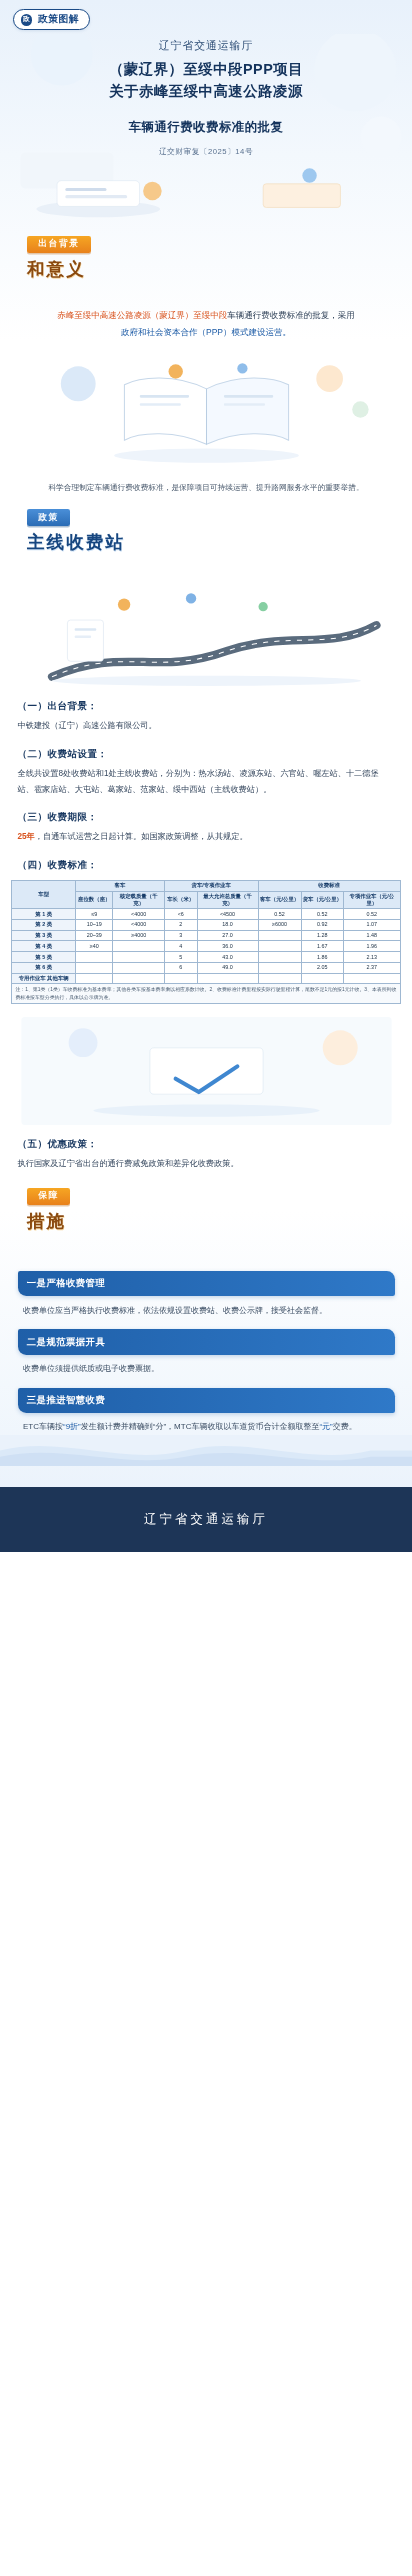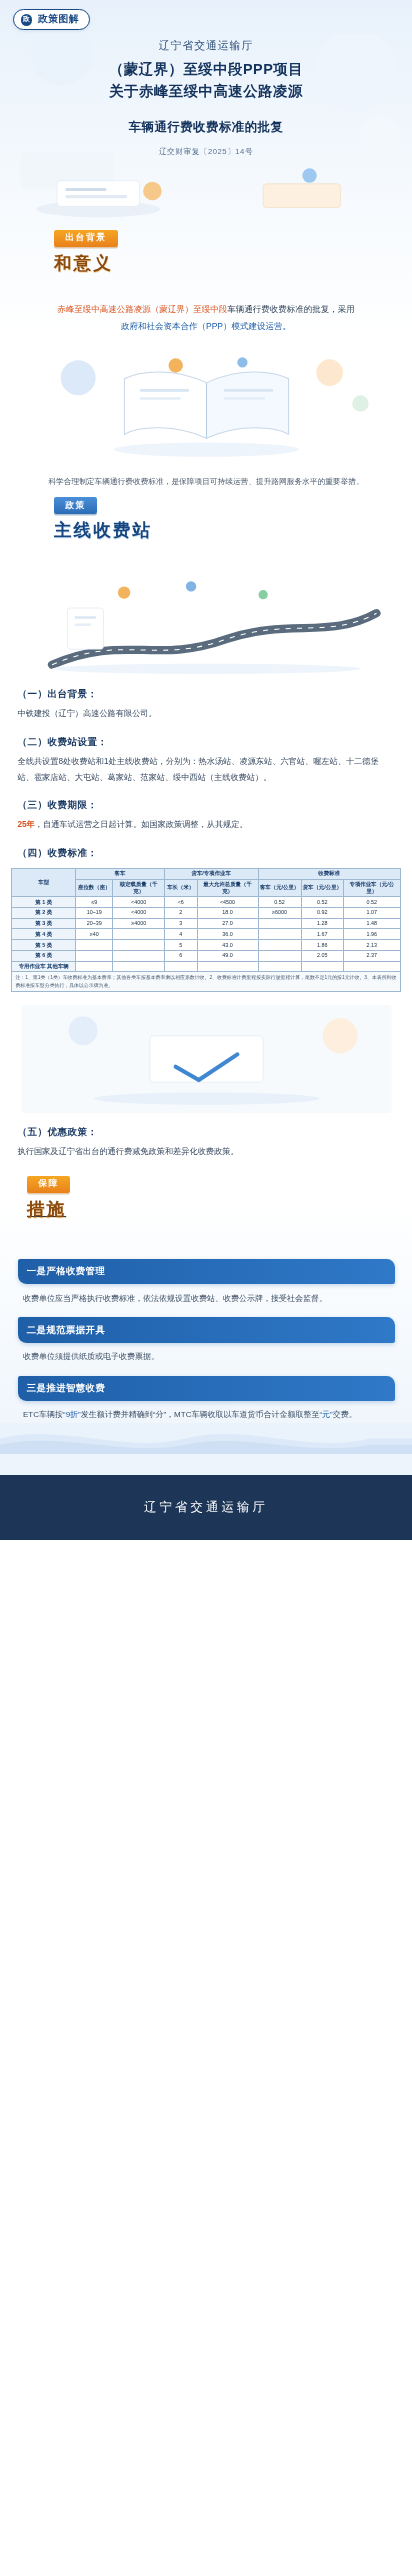--- a/index.html
+++ b/index.html
@@ -59,23 +59,22 @@
     font-size: 12.4px; color:#14335c; font-weight: bold; margin-top: 17px; letter-spacing: 0.5px;
   }
   .hero .docnum {
     margin-top: 11.3px; font-size: 7.7px; color:#5b7290; letter-spacing: 0.5px;
   }
   .hero-illu { position: relative; z-index:1; height: 62px; margin-top: 2.1px; }
 
   
   .sec-head {
     position: relative;
-    margin: 8px 0 0 0;
+    margin: 14px 0 0 0;
     height: 62px;
-    padding-left: 27px;
   }
   .ribbon-wrap { position: relative; width: 155px; margin-left: 27px; }
   .ribbon-small {
     display:inline-block;
     background: linear-gradient(180deg,#f6a623,#e8811b);
     color:#fff; font-size: 8.8px; font-weight:bold; letter-spacing: 1.5px;
     padding: 2.6px 11.3px; border-radius: 2.1px;
     box-shadow: 0 1.5px 0 rgba(181,98,14,.35);
   }
   .ribbon-big {
@@ -158,21 +157,20 @@
     padding: 2.1px 3.1px;
     line-height: 1.5;
     color:#44576d;
   }
 
   
   .measures-head {
     position: relative;
     margin-top: 15.5px;
     height: 72px;
-    text-decoration: underline;
   }
   .measures-ribbon {
     margin-left: 27px; width: 134px;
   }
 
   
   .bar {
     margin: 11.3px 17.5px 0 17.5px;
     background: linear-gradient(90deg,#1f5fa8,#2f79c8);
     color:#fff;

